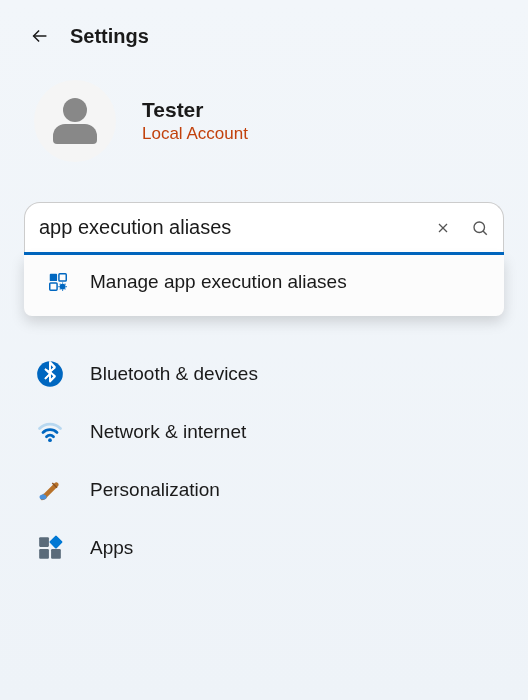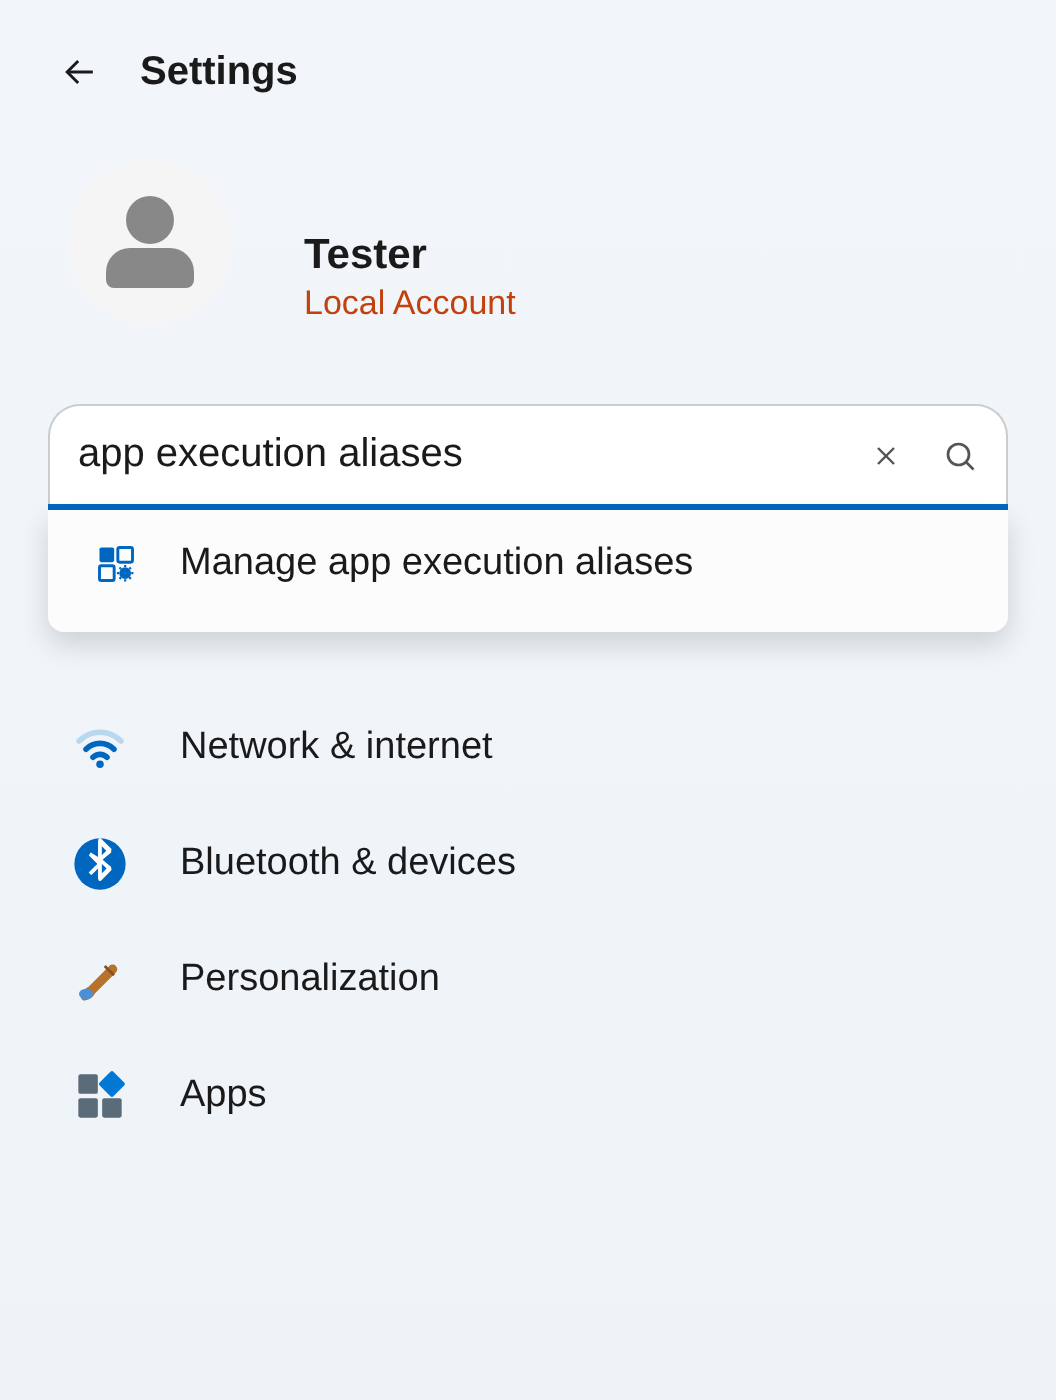--- a/index.html
+++ b/index.html
@@ -30,23 +30,23 @@
       justify-content: center;
       cursor: pointer;
     }
     .page-title {
       font-size: 20px;
       font-weight: 600;
       color: #1a1a1a;
     }
     .profile {
       display: flex;
-      align-items: flex-end;
+      align-items: center;
       padding: 12px 28px 24px 34px;
-      gap: 36px;
+      gap: 26px;
     }
     .avatar-circle {
       width: 82px;
       height: 82px;
       border-radius: 50%;
       background: #f5f5f5;
       display: flex;
       flex-direction: column;
       align-items: center;
       justify-content: center;
@@ -221,44 +221,44 @@
       </div>
       <div class="dropdown-label">Manage app execution aliases</div>
     </div>
   </div>
 </div>
 
 <div class="nav-list">
 
   <div class="nav-item">
     <div class="nav-icon">
+      <svg width="28" height="28" viewBox="0 0 24 24">
+        <circle cx="12" cy="12" r="11" fill="#0067c0"></circle>
+        <path d="M12 5v14l5-5-5-4 5-4-5-5v9L7 7m0 10l5-5" stroke="#fff" stroke-width="1.6" fill="none" stroke-linejoin="round" transform="translate(0,0) scale(0.85) translate(2,2)"></path>
+        <path d="M12 5.5v13l4.2-4.2L12 10.1l4.2-4.2L12 1.7V12L7.8 7.8M7.8 16.2L12 12" stroke="#fff" stroke-width="1.5" fill="none" stroke-linejoin="round" transform="translate(0,0)"></path>
+      </svg>
+    </div>
+    <div class="nav-label">Bluetooth &amp; devices</div>
+  </div>
+
+  <div class="nav-item">
+    <div class="nav-icon">
       <svg width="28" height="28" viewBox="0 0 24 24" fill="none">
         <path d="M3 9c5-5 13-5 18 0" stroke="#b8d8f0" stroke-width="2.4" stroke-linecap="round"></path>
         <path d="M6 12.5c3.3-3.3 8.7-3.3 12 0" stroke="#0067c0" stroke-width="2.4" stroke-linecap="round"></path>
         <path d="M9 16c1.7-1.7 4.3-1.7 6 0" stroke="#0067c0" stroke-width="2.4" stroke-linecap="round"></path>
         <circle cx="12" cy="19" r="1.6" fill="#0067c0"></circle>
       </svg>
     </div>
     <div class="nav-label">Network &amp; internet</div>
   </div>
 
   <div class="nav-item">
     <div class="nav-icon">
       <svg width="28" height="28" viewBox="0 0 24 24">
-        <circle cx="12" cy="12" r="11" fill="#0067c0"></circle>
-        <path d="M12 5v14l5-5-5-4 5-4-5-5v9L7 7m0 10l5-5" stroke="#fff" stroke-width="1.6" fill="none" stroke-linejoin="round" transform="translate(0,0) scale(0.85) translate(2,2)"></path>
-        <path d="M12 5.5v13l4.2-4.2L12 10.1l4.2-4.2L12 1.7V12L7.8 7.8M7.8 16.2L12 12" stroke="#fff" stroke-width="1.5" fill="none" stroke-linejoin="round" transform="translate(0,0)"></path>
-      </svg>
-    </div>
-    <div class="nav-label">Bluetooth &amp; devices</div>
-  </div>
-
-  <div class="nav-item">
-    <div class="nav-icon">
-      <svg width="28" height="28" viewBox="0 0 24 24">
         <path d="M4 20c0-2 1-4 3-5l9-9c.8-.8 2-.8 2.8 0s.8 2 0 2.8l-9 9c-1 2-3 3-5 3l-.8-.8z" fill="#b8722a"></path>
         <path d="M14 6l4 4" stroke="#8a5020" stroke-width="1.2"></path>
         <path d="M4 20c0-2 1-4 3-5" fill="#4a90d9"></path>
         <ellipse cx="6" cy="18" rx="3" ry="2.2" fill="#4a90d9"></ellipse>
       </svg>
     </div>
     <div class="nav-label">Personalization</div>
   </div>
 
   <div class="nav-item">

